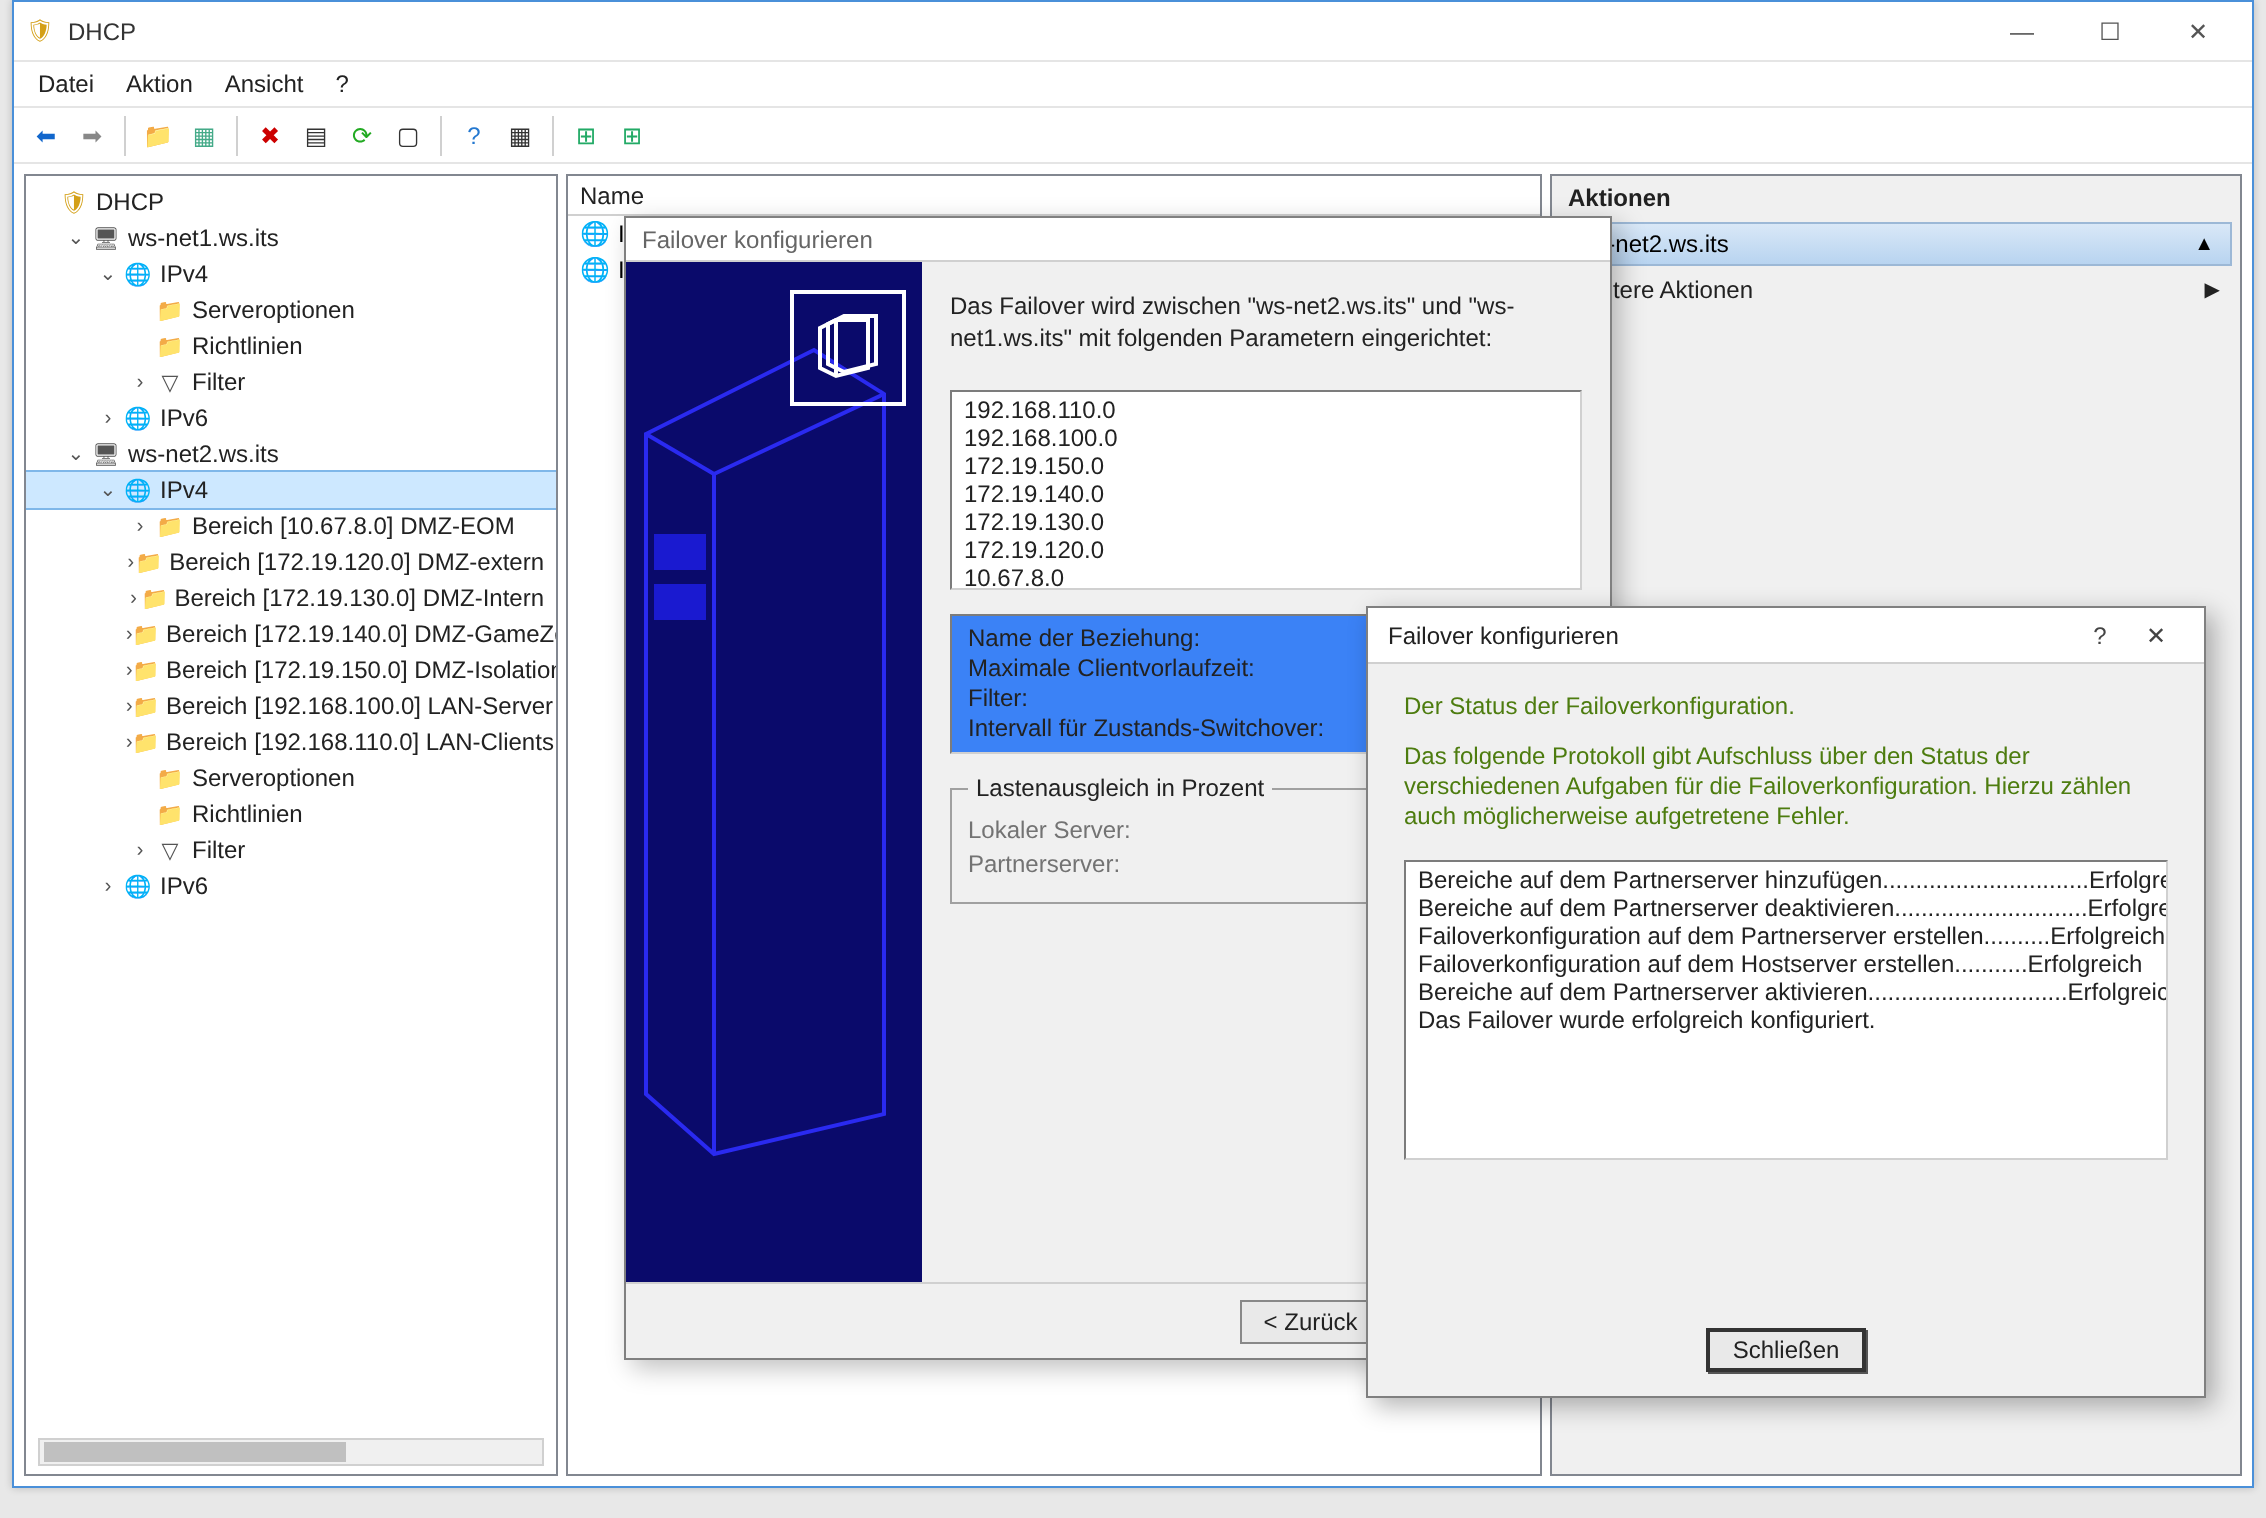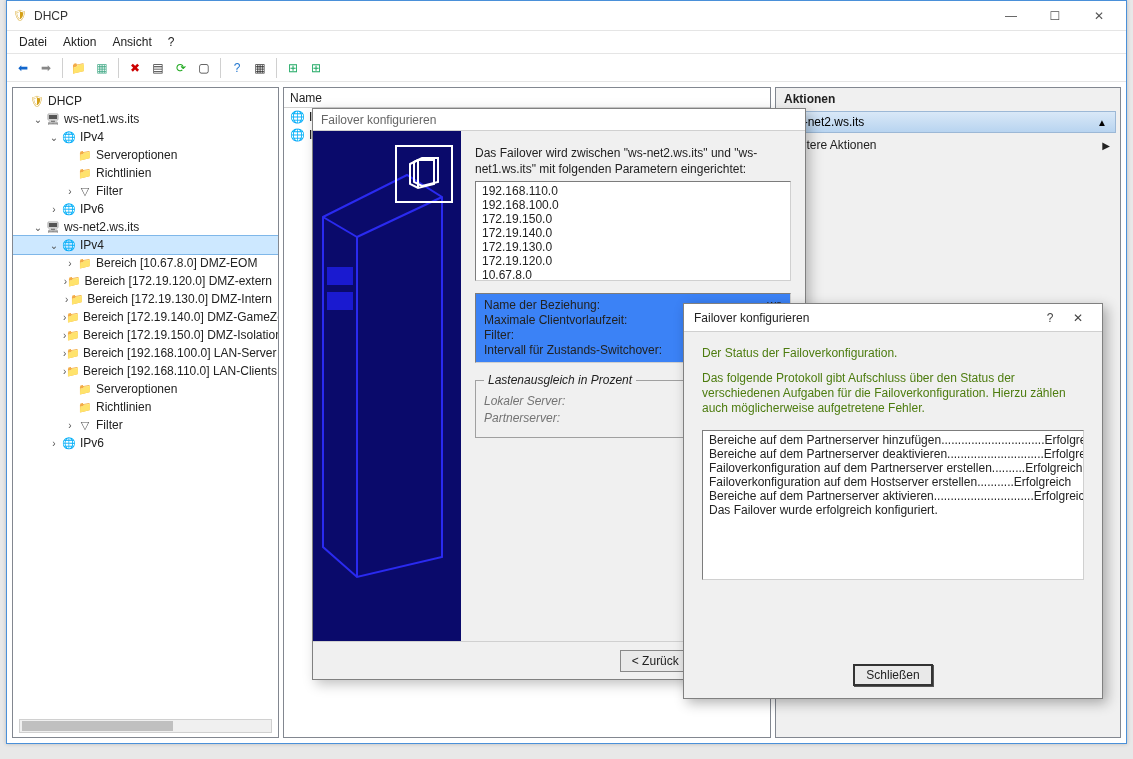--- a/index.html
+++ b/index.html
@@ -37,27 +37,27 @@
 
 
 .wizard { position: absolute; left: 312px; top: 108px; width: 494px; height: 572px; background: #f0f0f0; border: 1px solid #808080; box-shadow: 4px 4px 12px rgba(0,0,0,.25); }
 .wiz-title { height: 22px; background: #fff; display: flex; align-items: center; padding: 0 8px; color: #666; border-bottom: 1px solid #d0d0d0; }
 .wiz-body { display: flex; height: calc(100% - 60px); }
 .wiz-side { width: 148px; background: #0a0a6b; position: relative; }
 .wiz-illus { position: absolute; left: 82px; top: 14px; width: 58px; height: 58px; border: 2px solid #fff; display:flex; align-items:center; justify-content:center; }
 .wiz-illus svg { width: 40px; height: 40px; }
 .wiz-cube { position:absolute; left:4px; top:26px; width:130px; height:430px; }
 .wiz-main { flex: 1; padding: 14px 14px 6px 14px; background: #f0f0f0; }
-.wiz-main .intro { color: #222; margin-bottom: 4px; line-height: 16px; }
+.wiz-main .intro { color: #222; margin-bottom: 18px; line-height: 16px; }
 .wiz-main .seclbl { color: #222; margin-bottom: 4px; }
 .ranges { border: 1px inset #d0d0d0; background: #fff; height: 100px; padding: 2px 6px; overflow-y: auto; margin-bottom: 12px; }
 .ranges div { color: #222; line-height: 14px; }
 .params { border: 1px inset #d0d0d0; background: #3b82f6; padding: 4px 8px; margin-bottom: 10px; }
 .params .prow { display: flex; justify-content: space-between; line-height: 15px; color:#222;}
-fieldset { border: 1px solid #a0a0a0; padding: 6px 8px 10px; font-style: italic; }
+fieldset { border: 1px solid #a0a0a0; padding: 6px 8px 10px; }
 fieldset legend { padding: 0 4px; color: #222; }
 .bal .prow { display: flex; justify-content: space-between; line-height: 17px; color:#737373;}
 .wiz-btns { height: 38px; display: flex; align-items: center; justify-content: flex-end; padding-right: 16px; gap: 8px; background: #f0f0f0; border-top: 1px solid #d0d0d0;}
 .wbtn { min-width: 70px; height: 22px; border: 1px solid #888; background: #e9e9e9; padding: 0 10px; color: #222; }
 
 
 .status { position: absolute; left: 683px; top: 303px; width: 420px; height: 396px; background: #f0f0f0; border: 1px solid #808080; box-shadow: 4px 4px 12px rgba(0,0,0,.3); }
 .status .stitle { height: 28px; background: #fff; display: flex; align-items: center; padding: 0 10px; color: #222; border-bottom: 1px solid #d0d0d0; }
 .status .stitle .spacer { flex: 1; }
 .status .sbtn { width: 28px; text-align: center; color: #444; font-size: 12px; }

